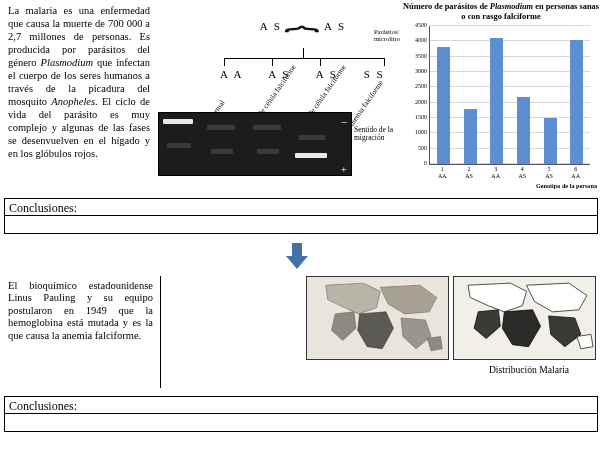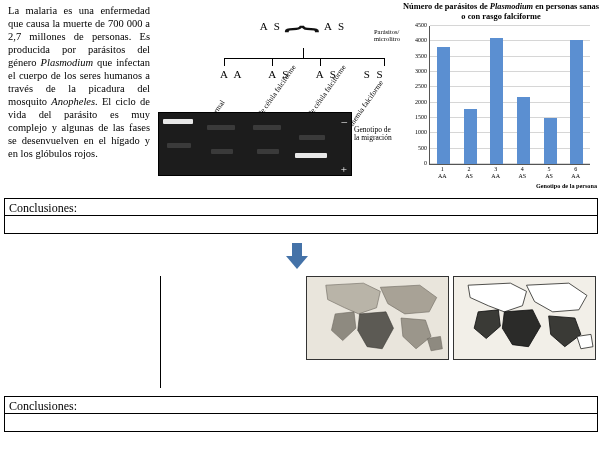--- a/index.html
+++ b/index.html
@@ -172,21 +172,21 @@
       <div class="band faint" style="left:8px;top:30px;width:24px"></div>
       <div class="band faint" style="left:48px;top:12px;width:28px"></div>
       <div class="band faint" style="left:52px;top:36px;width:22px"></div>
       <div class="band faint" style="left:94px;top:12px;width:28px"></div>
       <div class="band faint" style="left:98px;top:36px;width:22px"></div>
       <div class="band dark" style="left:136px;top:40px;width:32px"></div>
       <div class="band faint" style="left:140px;top:22px;width:26px"></div>
       <span class="gel-minus">–</span>
       <span class="gel-plus">+</span>
     </div>
-    <div class="gel-side">Genotipo de la migración</div>
+    <div class="gel-side">Sentido de la migración</div>
 
     <div class="y-label">Parásitos/ microlitro</div>
     <div class="chart-box">
       <div class="chart-title">
         Número de parásitos de <i>Plasmodium</i> en personas sanas o con rasgo falciforme
       </div>
       <div class="plot">
         <div class="grid" style="bottom:138px">
             <span class="ytick">4500</span>
           </div>
@@ -257,20 +257,21 @@
       <div class="concl-rule"></div>
     </div>
   </div>
 
   <div class="arrow">
     <div class="shaft"></div>
       <div class="head"></div>
   </div>
 
   <div class="bottom">
+    <div class="b-col1">El bioquímico estadounidense Linus Pauling y su equipo postularon en 1949 que la hemoglobina está mutada y es la que causa la anemia falciforme.</div>
     <div class="vdiv"></div>
 
     <div class="maps">
       <div class="map">
         <svg viewBox="0 0 150 80" preserveAspectRatio="none">
           <rect width="150" height="80" fill="#e9e5dc"></rect>
           <path d="M20 8 L60 6 L78 14 L74 30 L55 36 L40 30 L22 22 Z" fill="#b9b4a8" stroke="#6b675e" stroke-width="0.6"></path>
           <path d="M78 10 L120 8 L138 20 L130 34 L104 36 L86 26 Z" fill="#a8a296" stroke="#6b675e" stroke-width="0.6"></path>
           <path d="M56 36 L84 34 L92 50 L80 70 L64 68 L54 52 Z" fill="#5c5a54" stroke="#3a3933" stroke-width="0.6"></path>
           <path d="M30 36 L50 34 L52 50 L38 62 L26 52 Z" fill="#8e8a80" stroke="#6b675e" stroke-width="0.6"></path>
@@ -283,20 +284,21 @@
           <rect width="140" height="80" fill="#f2efe8"></rect>
           <path d="M14 8 L56 6 L72 14 L68 28 L50 34 L34 28 L16 20 Z" fill="#ffffff" stroke="#2a2a28" stroke-width="0.8"></path>
           <path d="M72 8 L114 6 L132 18 L124 32 L98 34 L80 24 Z" fill="#ffffff" stroke="#2a2a28" stroke-width="0.8"></path>
           <path d="M50 34 L78 32 L86 48 L74 68 L58 66 L48 50 Z" fill="#2b2b29" stroke="#111" stroke-width="0.8"></path>
           <path d="M24 34 L44 32 L46 48 L32 60 L20 50 Z" fill="#3a3a36" stroke="#111" stroke-width="0.8"></path>
           <path d="M94 38 L120 40 L126 56 L110 68 L96 56 Z" fill="#3a3a36" stroke="#111" stroke-width="0.8"></path>
           <path d="M122 58 L136 56 L138 68 L126 70 Z" fill="#ffffff" stroke="#2a2a28" stroke-width="0.8"></path>
         </svg>
       </div>
     </div>
+    <div class="map-caption cap2">Distribución Malaria</div>
   </div>
 
   <div class="concl concl-2">
     <div class="concl-inner">
       <div class="concl-label">Conclusiones:</div>
       <div class="concl-rule"></div>
     </div>
   </div>
 
 </div>

